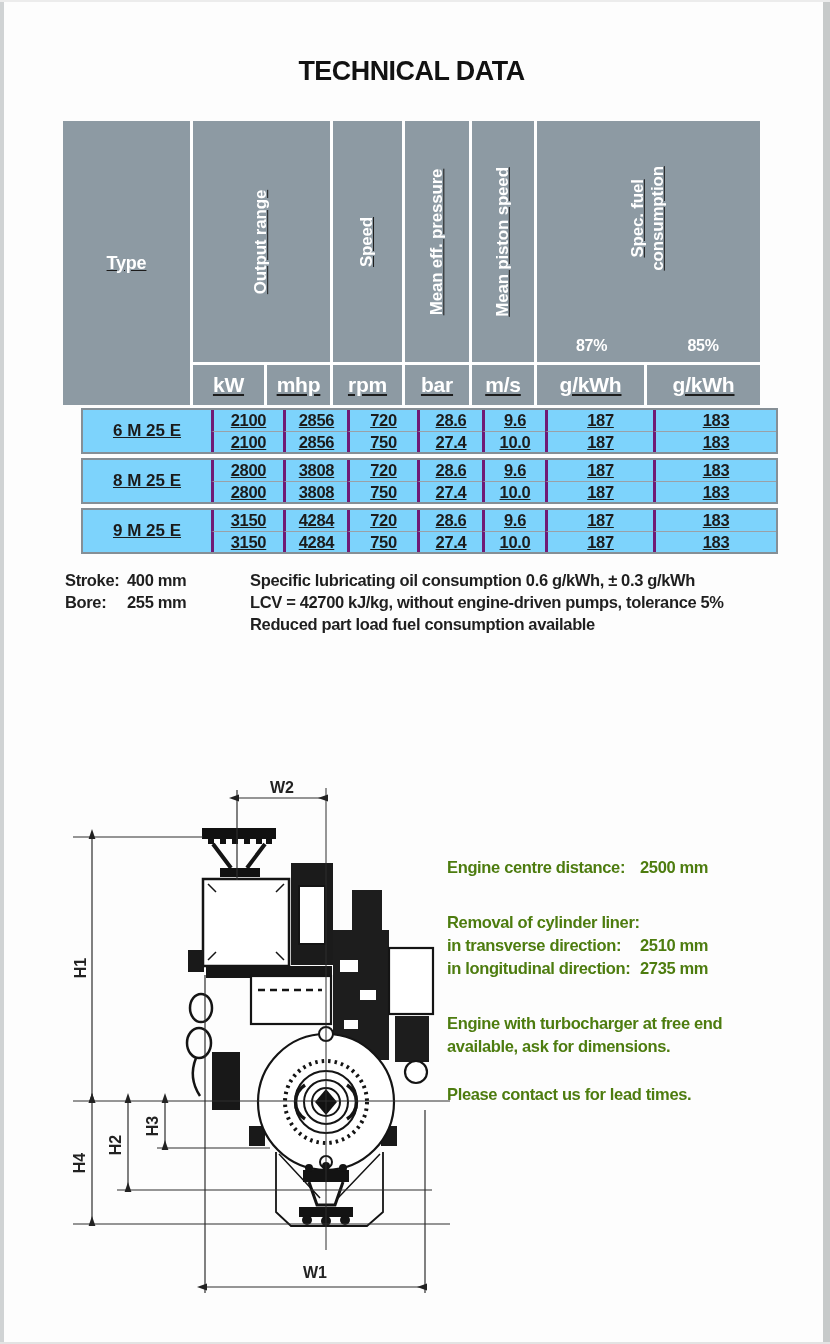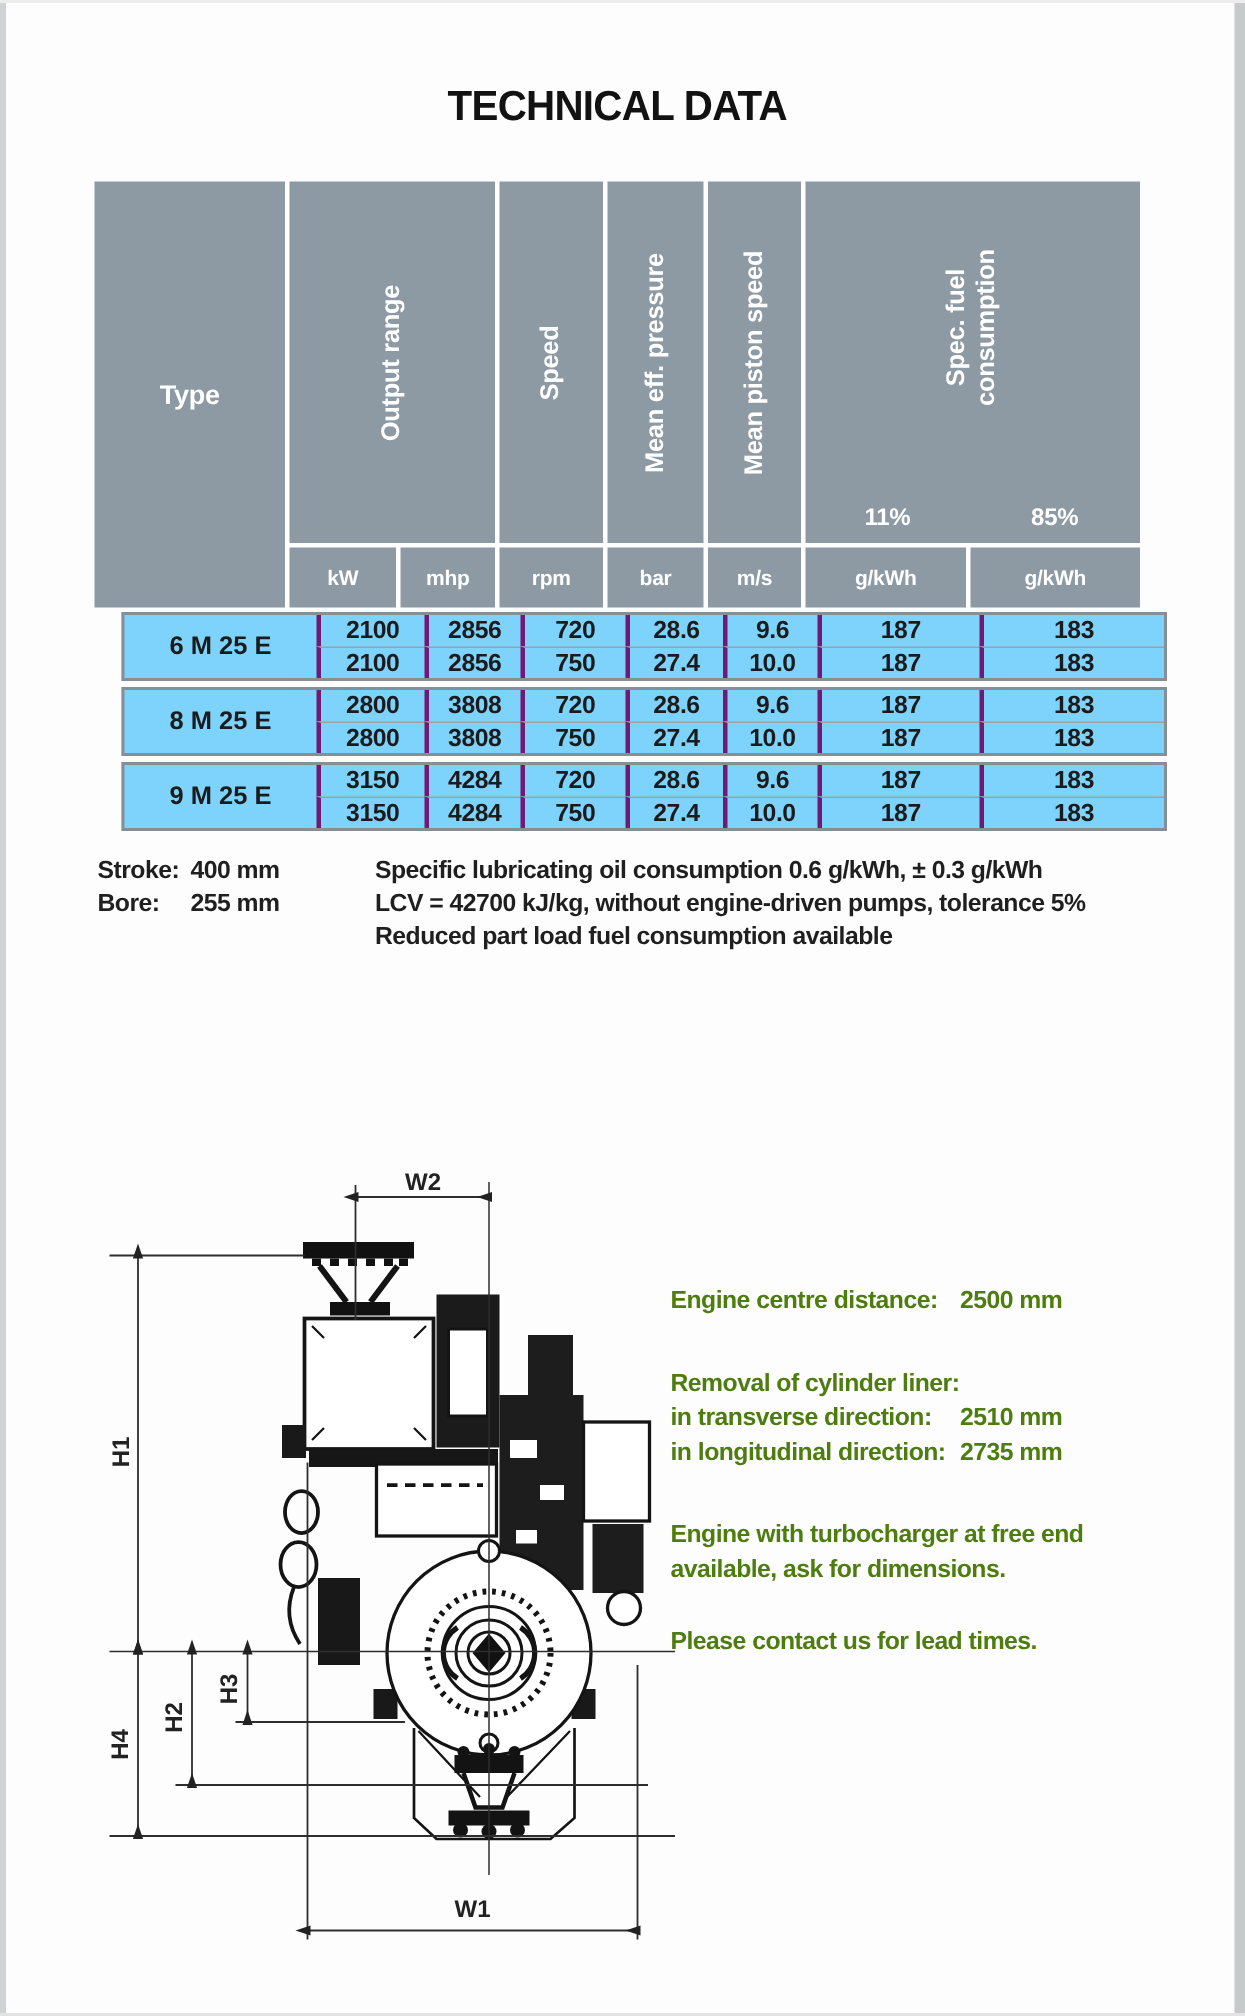--- a/index.html
+++ b/index.html
@@ -16,21 +16,21 @@
   .edge.top    { left:0; top:0; width:830px; height:2px; background:#ececec; }
   .edge.bottom { left:0; bottom:0; width:830px; height:2px; background:#e3e3e3; }
 
   .title {
     position:absolute; left:63px; top:55px; width:697px;
     text-align:center; font-size:28px; font-weight:700; letter-spacing:-0.5px;
     color:#121212; transform:scaleX(.96);
   }
 
   
-  .ttable { position:absolute; left:63px; top:121px; width:578px; }
+  .ttable { position:absolute; left:63px; top:121px; width:578px;text-decoration:underline; }
   .thead {
     display:grid; width:697px;
     grid-template-columns:127px 71px 63px 69px 64px 62px 107px 1fr;
     grid-template-rows:241px 40px;
     gap:3px; background:#ffffff;
   }
   .hcell {
     background:#8d9aa3; color:#ffffff; display:flex;
     align-items:center; justify-content:center;
     font-weight:700; letter-spacing:-0.2px;
@@ -40,21 +40,21 @@
   .hcell.speed  { grid-column:4; grid-row:1; }
   .hcell.mep    { grid-column:5; grid-row:1; }
   .hcell.mps    { grid-column:6; grid-row:1; }
   .hcell.spec   { grid-column:7/9; grid-row:1; position:relative; }
   .vtext  { transform:rotate(-90deg); white-space:nowrap; font-size:17px; }
   .vtext2 { transform:rotate(-90deg); white-space:nowrap; font-size:17px;
             text-align:center; line-height:1.2; margin-bottom:46px; }
   .pctrow { position:absolute; left:0; right:0; bottom:7px; display:flex; font-size:16px; }
   .pctrow span { display:block; text-align:center; }
   .pct100 { width:49%; } .pct85 { width:51%; }
-  .ucell  { font-size:14px; }
+  .ucell  { font-size:21px; }
 
   .tgroups { margin-top:3px; }
   .tgroup {
     display:grid; width:697px; height:46px;
     grid-template-columns:128px 72px 64px 70px 65px 63px 108px 1fr;
     grid-template-rows:1fr 1fr;
     border:2px solid #858f96; background:#7dd3fc;
     margin-bottom:4px;
     margin-left:18px;
   }
@@ -112,21 +112,21 @@
       </div>
       <div class="hcell mps">
         <div class="vtext">Mean piston speed</div>
       </div>
       <div class="hcell spec">
         <div class="vtext2">
           <div>Spec. fuel</div>
           <div>consumption</div>
         </div>
         <div class="pctrow">
-          <span class="pct100">11%</span>
+          <span class="pct100">87%</span>
           <span class="pct85">85%</span>
         </div>
       </div>
       <div class="hcell ucell" style="grid-column:2;grid-row:2">kW</div>
       <div class="hcell ucell" style="grid-column:3;grid-row:2">mhp</div>
       <div class="hcell ucell" style="grid-column:4;grid-row:2">rpm</div>
       <div class="hcell ucell" style="grid-column:5;grid-row:2">bar</div>
       <div class="hcell ucell" style="grid-column:6;grid-row:2">m/s</div>
       <div class="hcell ucell" style="grid-column:7;grid-row:2">g/kWh</div>
       <div class="hcell ucell" style="grid-column:8;grid-row:2">g/kWh</div>

